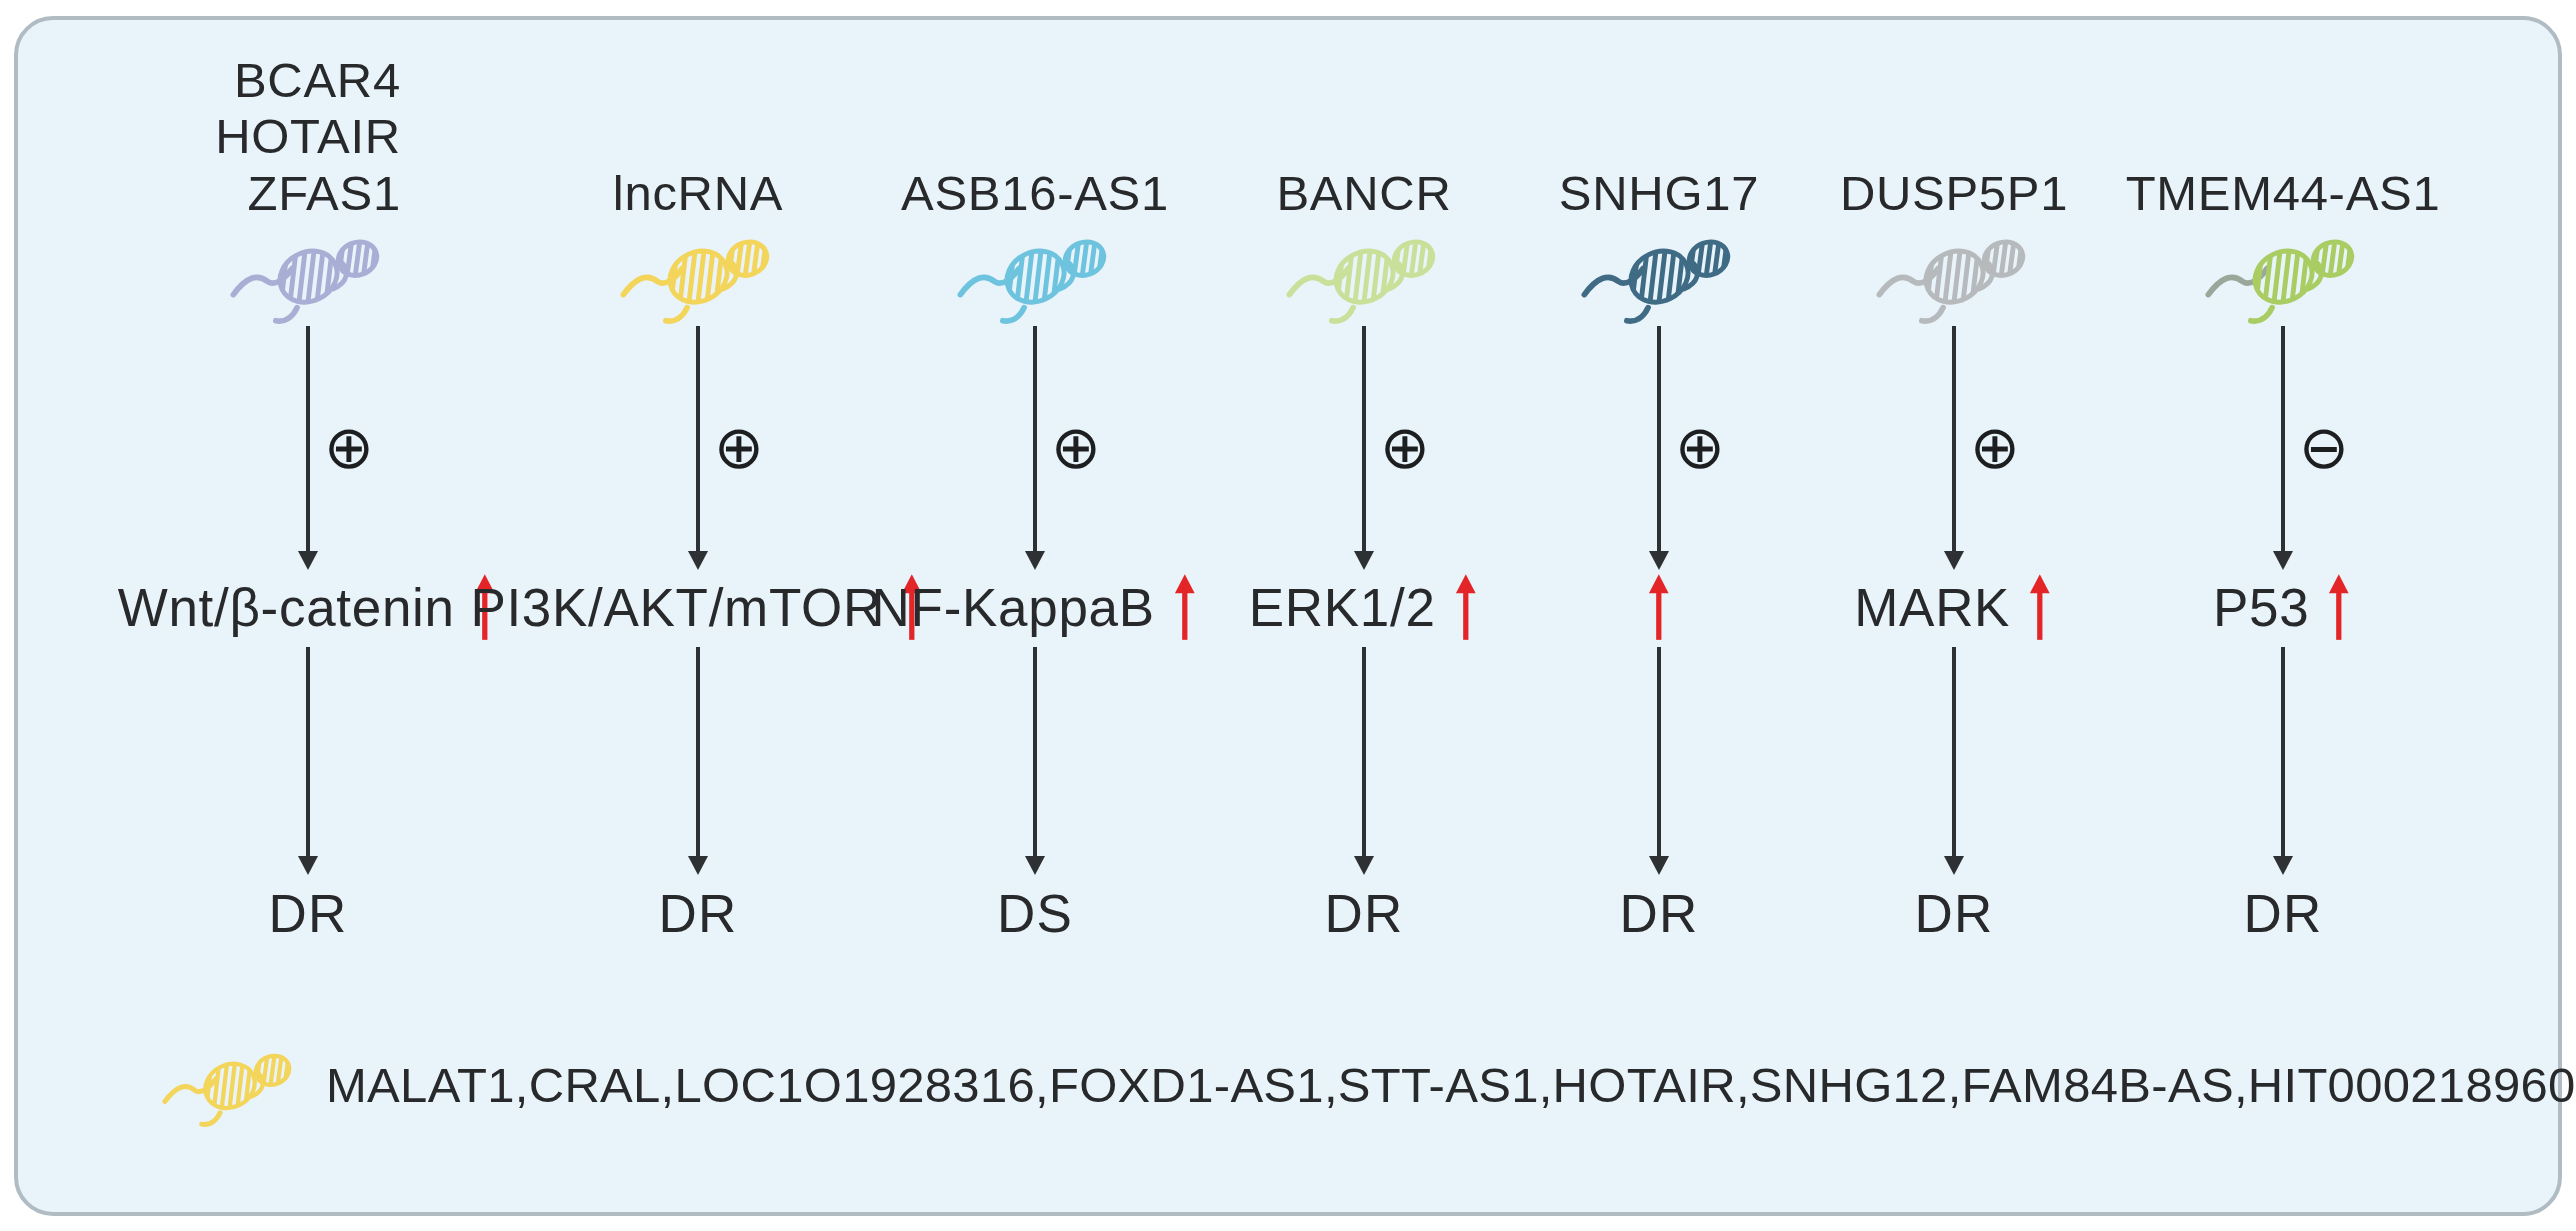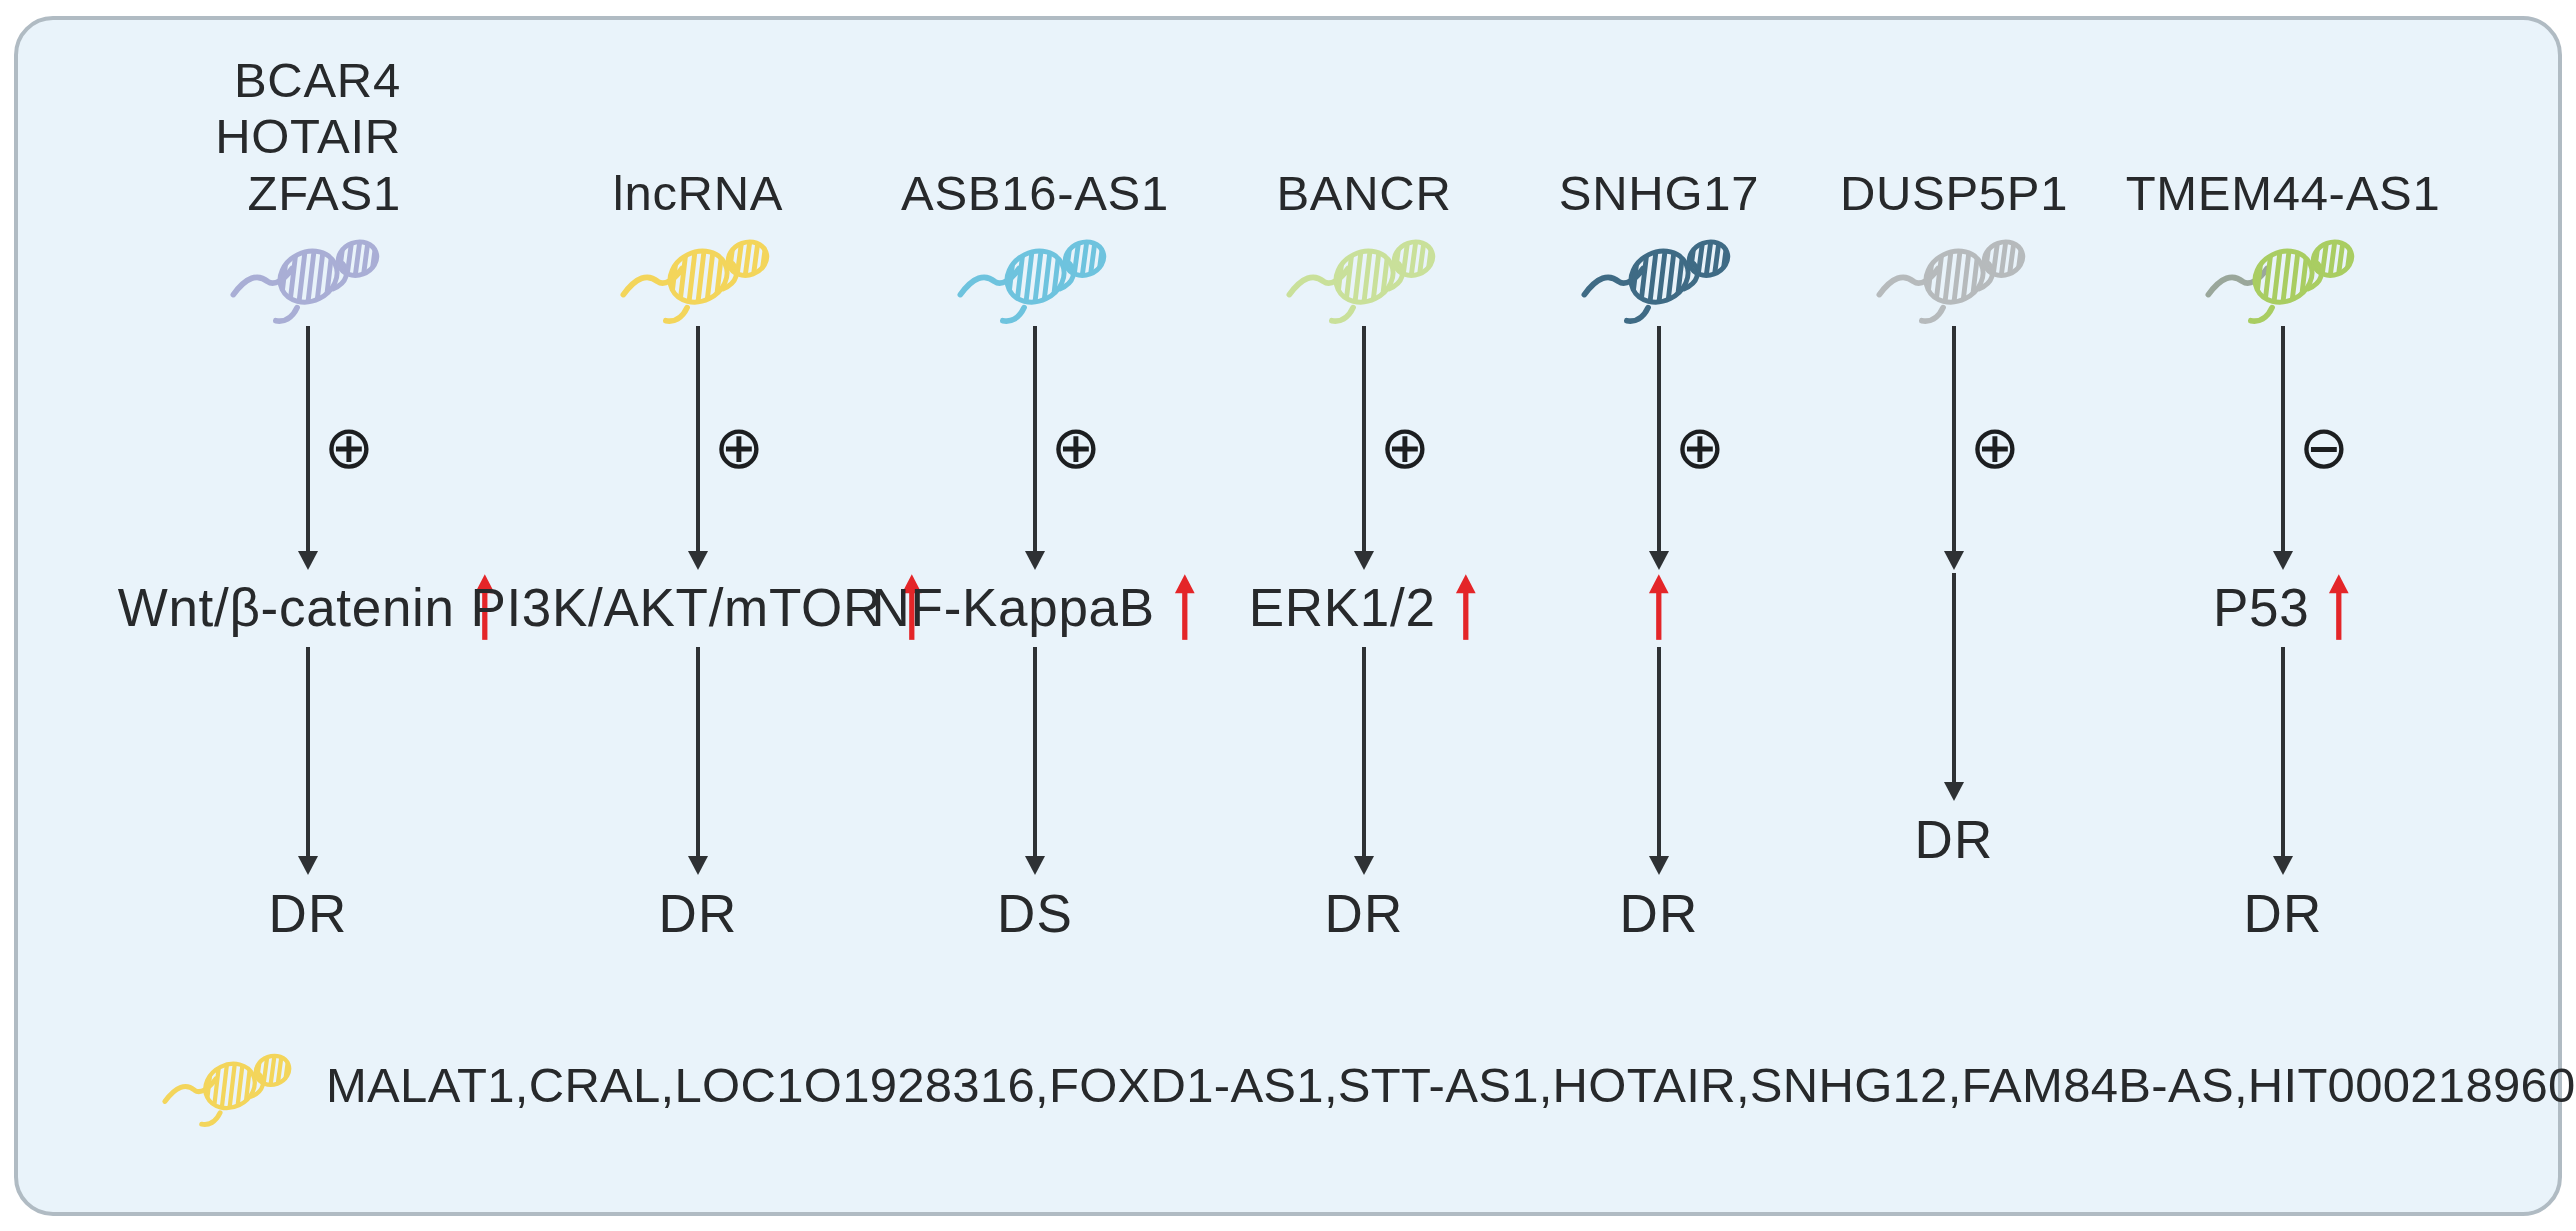--- a/index.html
+++ b/index.html
@@ -226,20 +226,27 @@
   <div class="column" style="left:1685px">
     <div class="names">DUSP5P1</div>
     <svg class="rna" viewBox="0 0 200 120" style="--body: #b6babc; --tail: #b6babc;">
         <use href="#rna-shape"></use>
       </svg>
     <div class="connector c1">
       <div class="line"></div>
       <div class="head"></div>
       <span class="reg">⊕</span>
     </div>
+    <div class="pathway">
+      <span>MARK</span>
+      <svg class="trend" viewBox="0 0 42 106">
+          <line x1="21" y1="103" x2="21" y2="20"></line>
+          <polygon points="6,32 36,32 21,3"></polygon>
+        </svg>
+    </div>
     <div class="connector c2">
       <div class="line"></div>
       <div class="head"></div>
     </div>
     <div class="outcome">DR</div>
   </div>
 
   <div class="column" style="left:2014px">
     <div class="names">TMEM44-AS1</div>
     <svg class="rna" viewBox="0 0 200 120" style="--body: #a9cd62; --tail: #9aa79b;">

